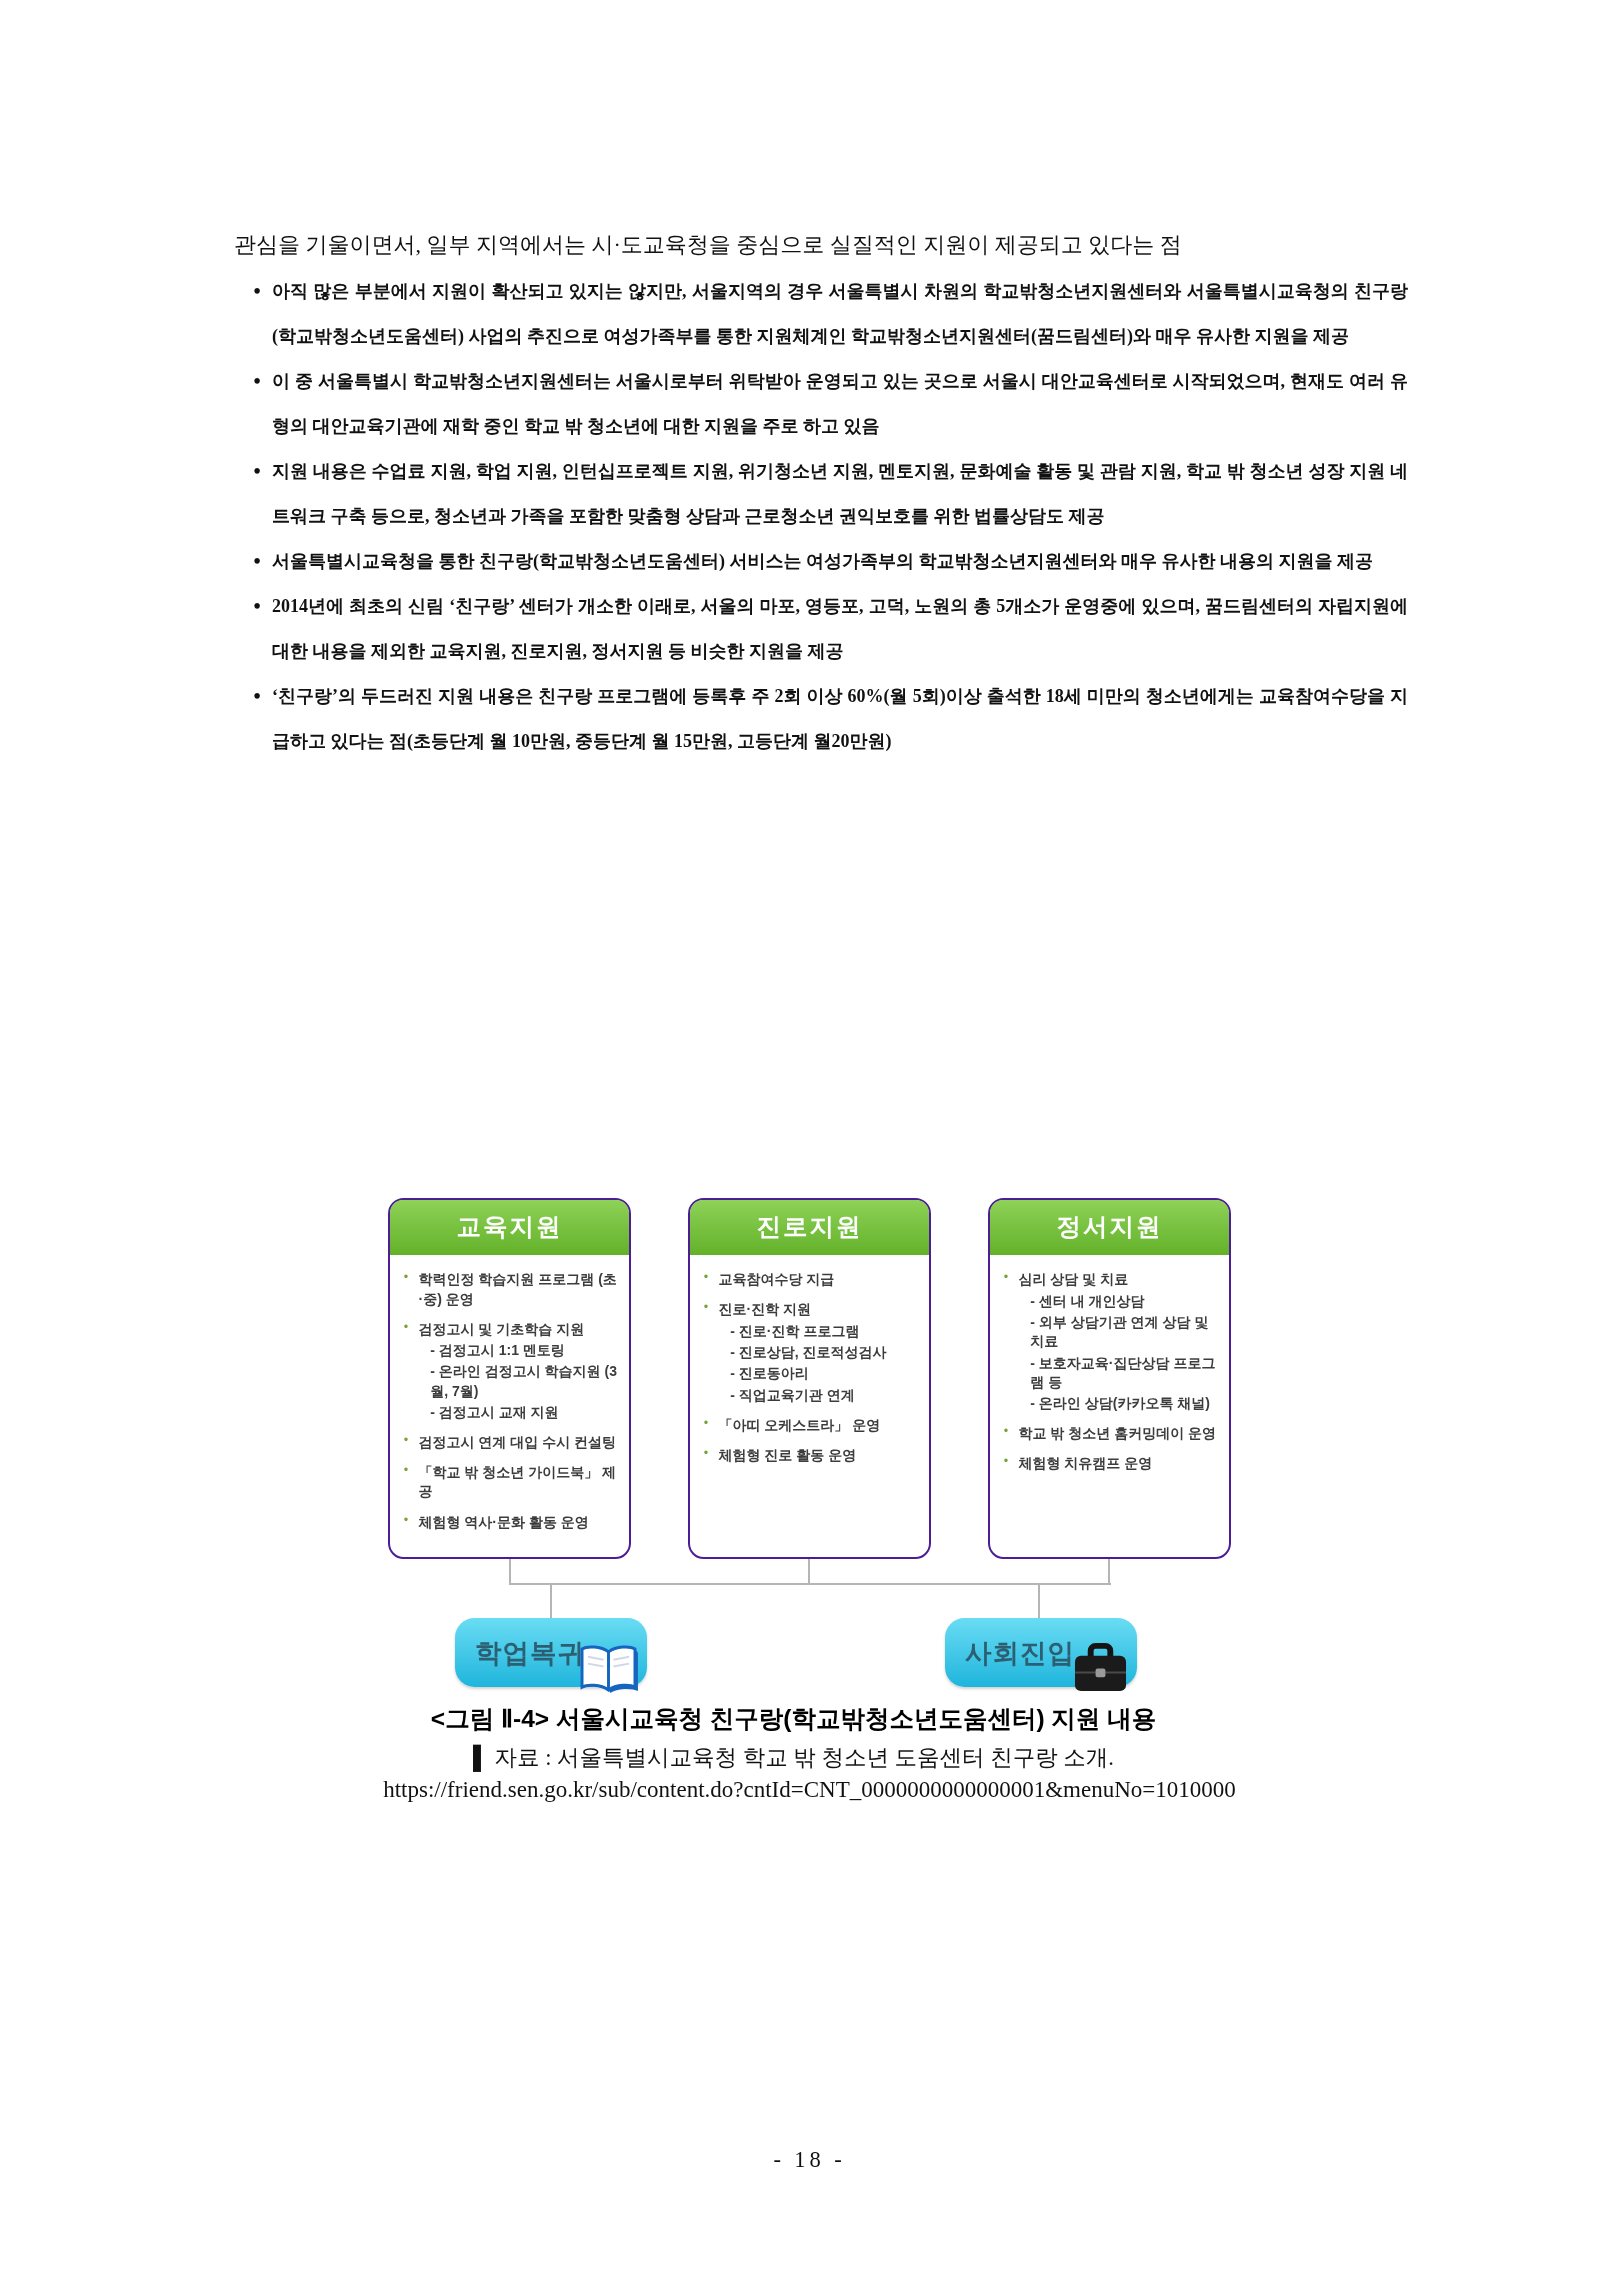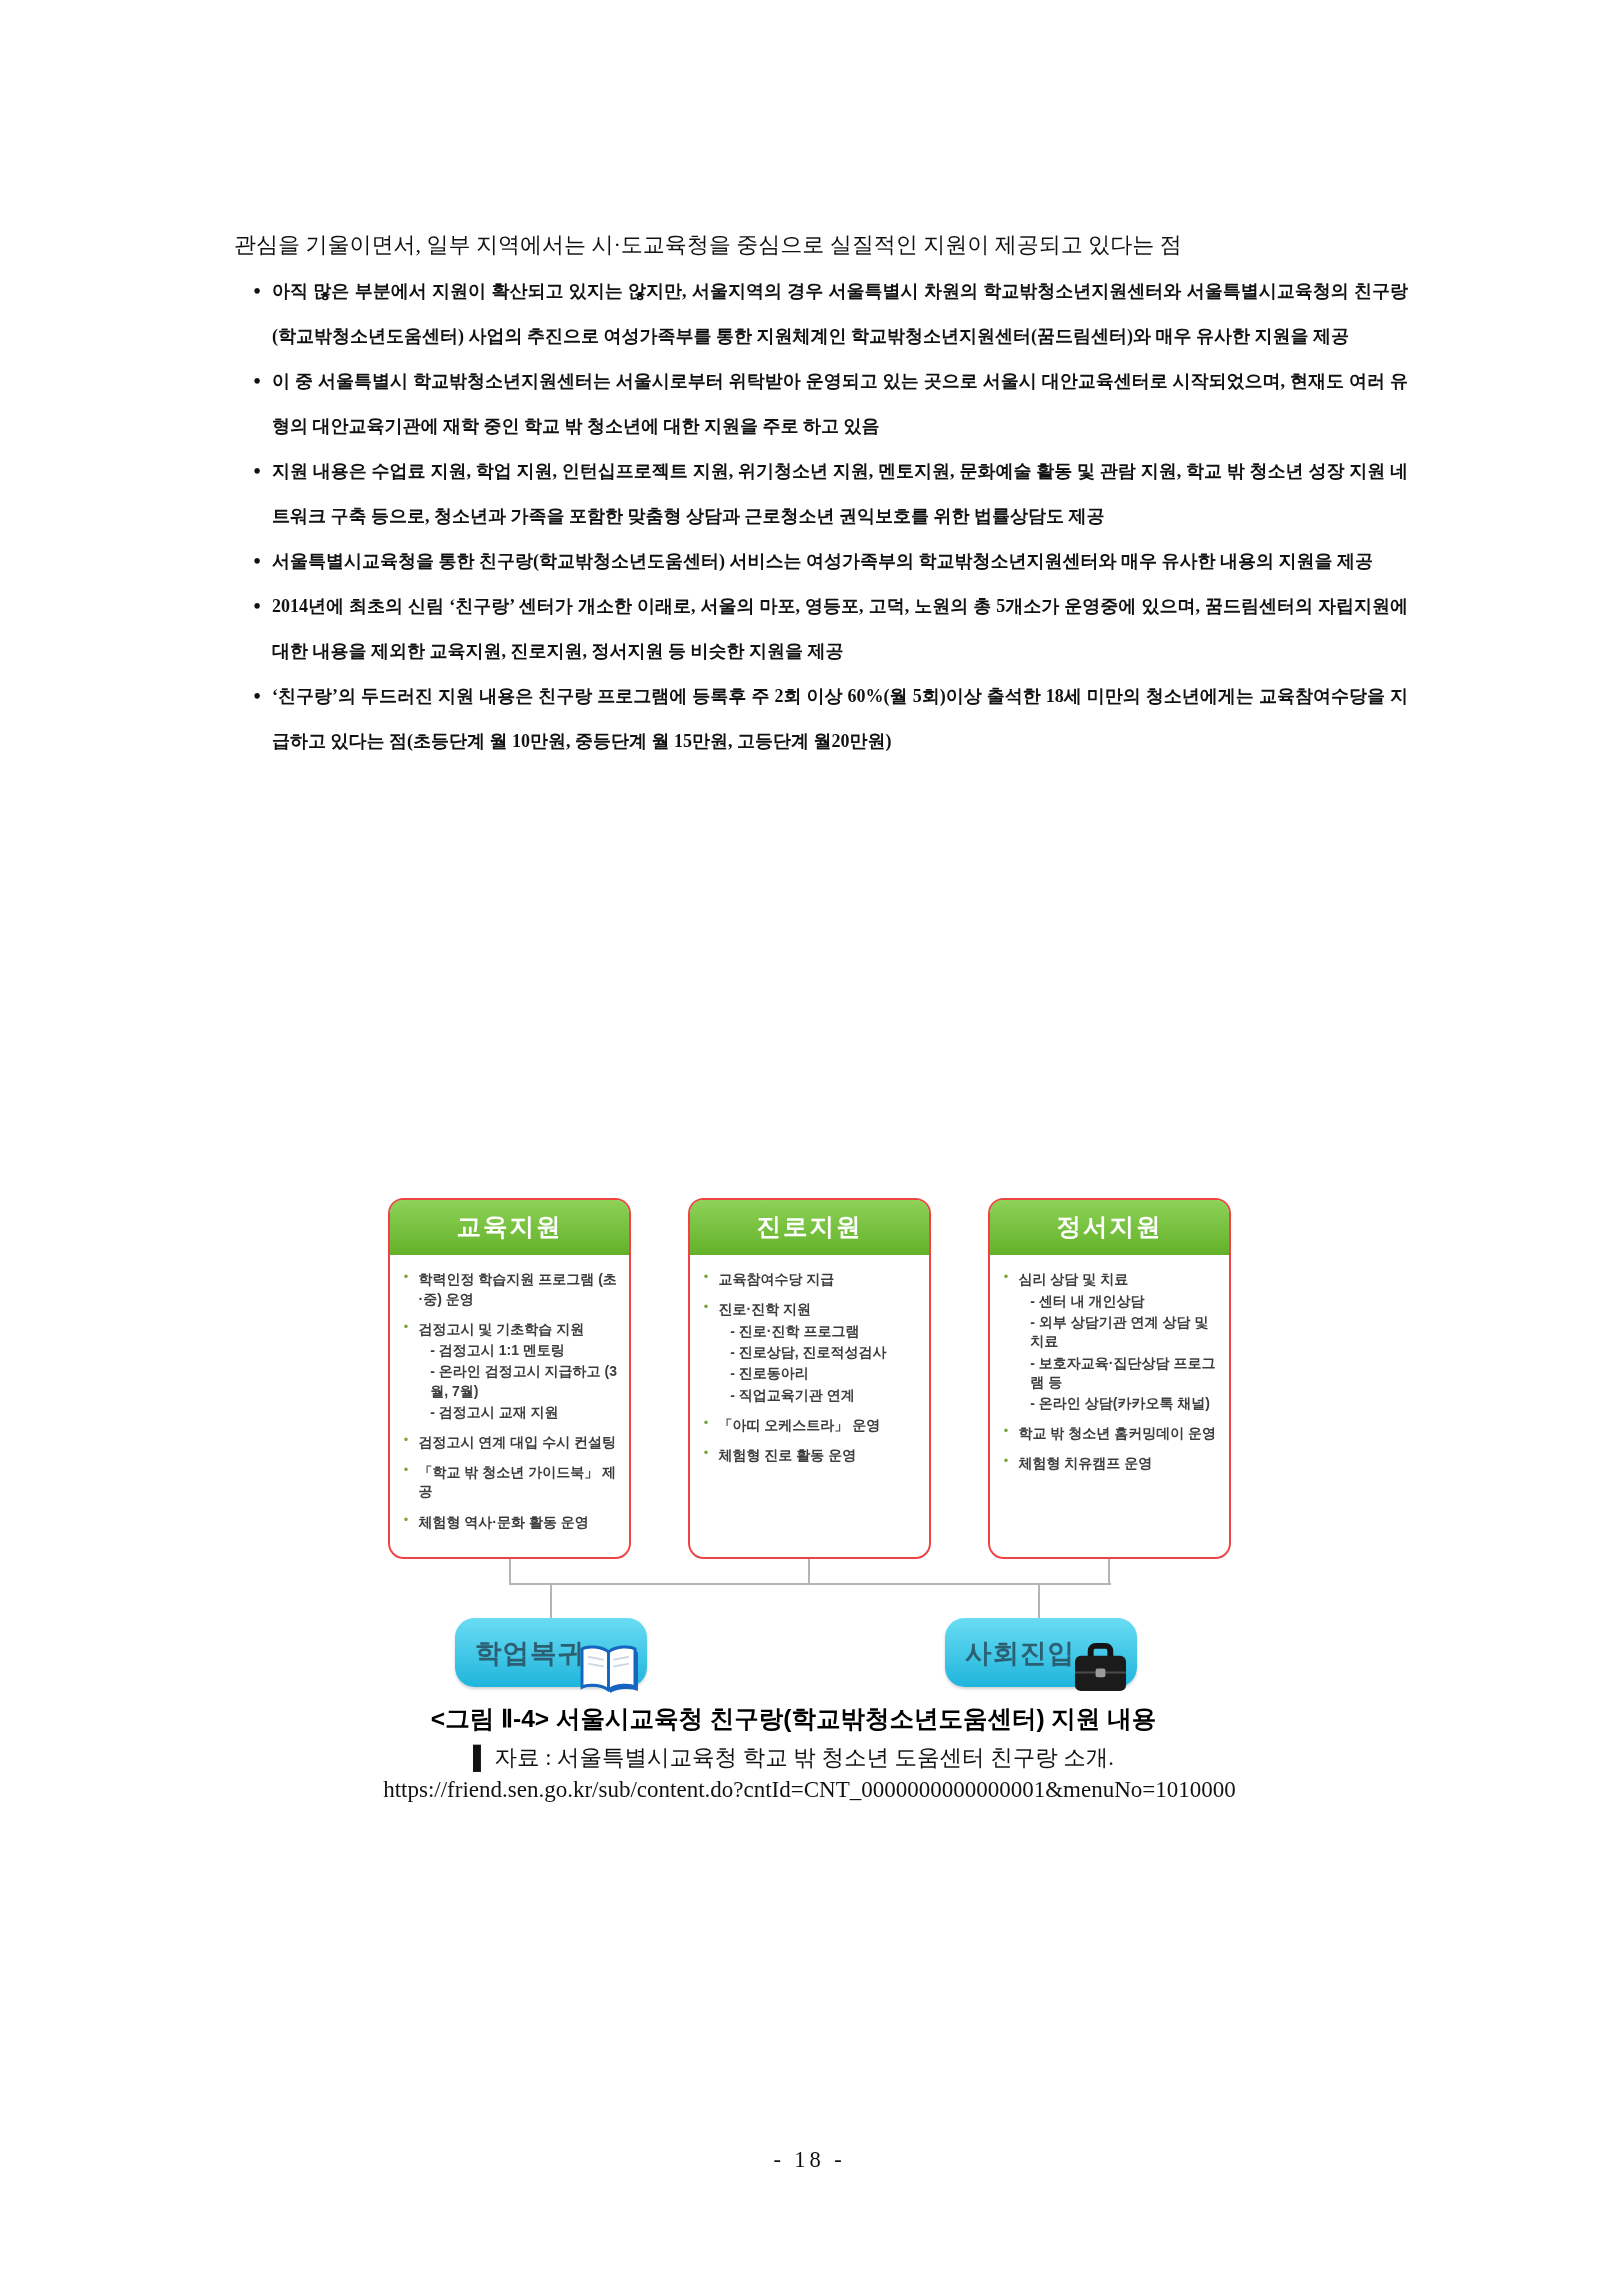--- a/index.html
+++ b/index.html
@@ -20,21 +20,21 @@
   }
   .bullets li::before {
     content:"•"; position:absolute; left:19.6px; top:0; font-size:20.6px; color:#111;
   }
 
   
   .figure { position:absolute; left:388px; top:1198px; width:843px; }
   .columns { display:flex; gap:57px; align-items:stretch; }
   .fcol {
     width:243px; box-sizing:border-box; min-height:361px;
-    border:2px solid #ef4444; border-radius:15.7px; background:#fff;
+    border:2px solid #4c1d95; border-radius:15.7px; background:#fff;
   }
   .fcol-header {
     background:linear-gradient(180deg,#8ed258 0%, #63b129 100%);
     border-radius:12.7px 12.7px 0 0;
     color:#ffffff; font-family:"Liberation Sans", sans-serif; font-weight:bold;
     font-size:24.5px; text-align:center; padding:9.8px 0 11.8px 0; letter-spacing:2px;
   }
   .fcol-body { padding:13.7px 7.8px 13.7px 11.8px; }
   .fitem {
     position:relative; padding-left:16.7px; margin-top:10.8px;
@@ -107,21 +107,21 @@
         <li>‘친구랑’의 두드러진 지원 내용은 친구랑 프로그램에 등록후 주 2회 이상 60%(월 5회)이상 출석한 18세 미만의 청소년에게는 교육참여수당을 지급하고 있다는 점(초등단계 월 10만원, 중등단계 월 15만원, 고등단계 월20만원)</li>
       </ul>
   </div>
 
   <div class="figure">
     <div class="columns">
         <div class="fcol">
           <div class="fcol-header">교육지원</div>
           <div class="fcol-body">
             <div class="fitem">학력인정 학습지원 프로그램 (초·중) 운영</div>
-            <div class="fitem">검정고시 및 기초학습 지원<div class="fsub">- 검정고시 1:1 멘토링</div><div class="fsub">- 온라인 검정고시 지급하고 (3월, 7월)</div><div class="fsub">- 검정고시 교재 지원</div></div>
+            <div class="fitem">검정고시 및 기초학습 지원<div class="fsub">- 검정고시 1:1 멘토링</div><div class="fsub">- 온라인 검정고시 학습지원 (3월, 7월)</div><div class="fsub">- 검정고시 교재 지원</div></div>
             <div class="fitem">검정고시 연계 대입 수시 컨설팅</div>
             <div class="fitem">「학교 밖 청소년 가이드북」 제공</div>
             <div class="fitem">체험형 역사·문화 활동 운영</div>
           </div>
         </div>
         <div class="fcol">
           <div class="fcol-header">진로지원</div>
           <div class="fcol-body">
             <div class="fitem">교육참여수당 지급</div>
             <div class="fitem">진로·진학 지원<div class="fsub">- 진로·진학 프로그램</div><div class="fsub">- 진로상담, 진로적성검사</div><div class="fsub">- 진로동아리</div><div class="fsub">- 직업교육기관 연계</div></div>

